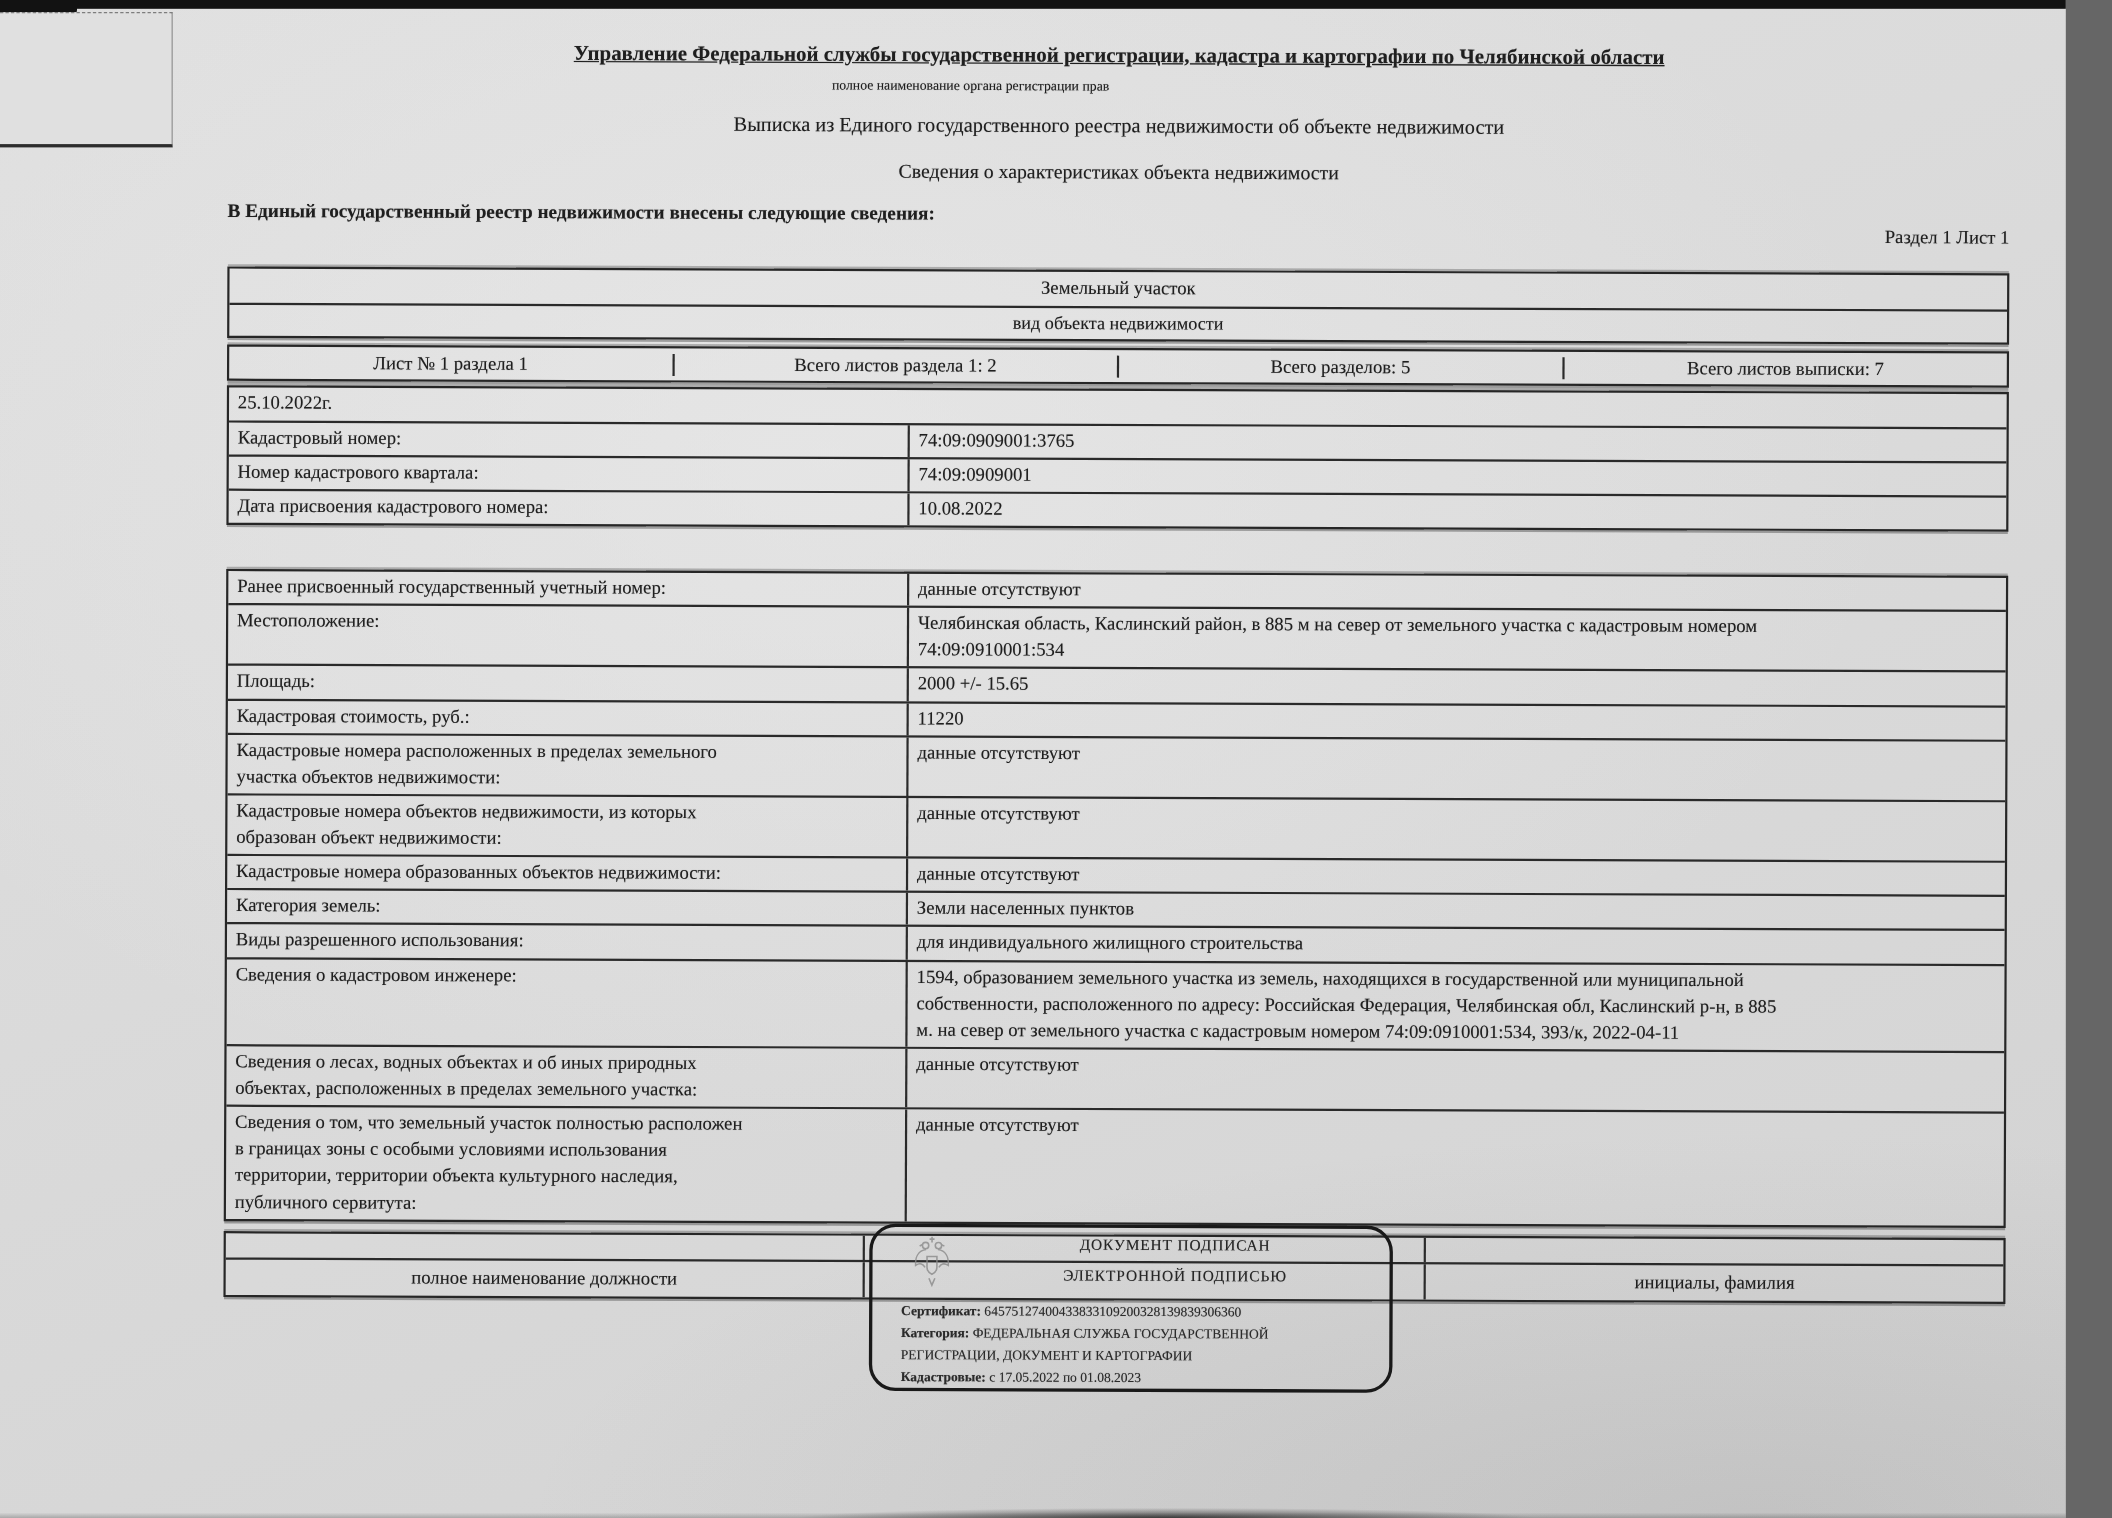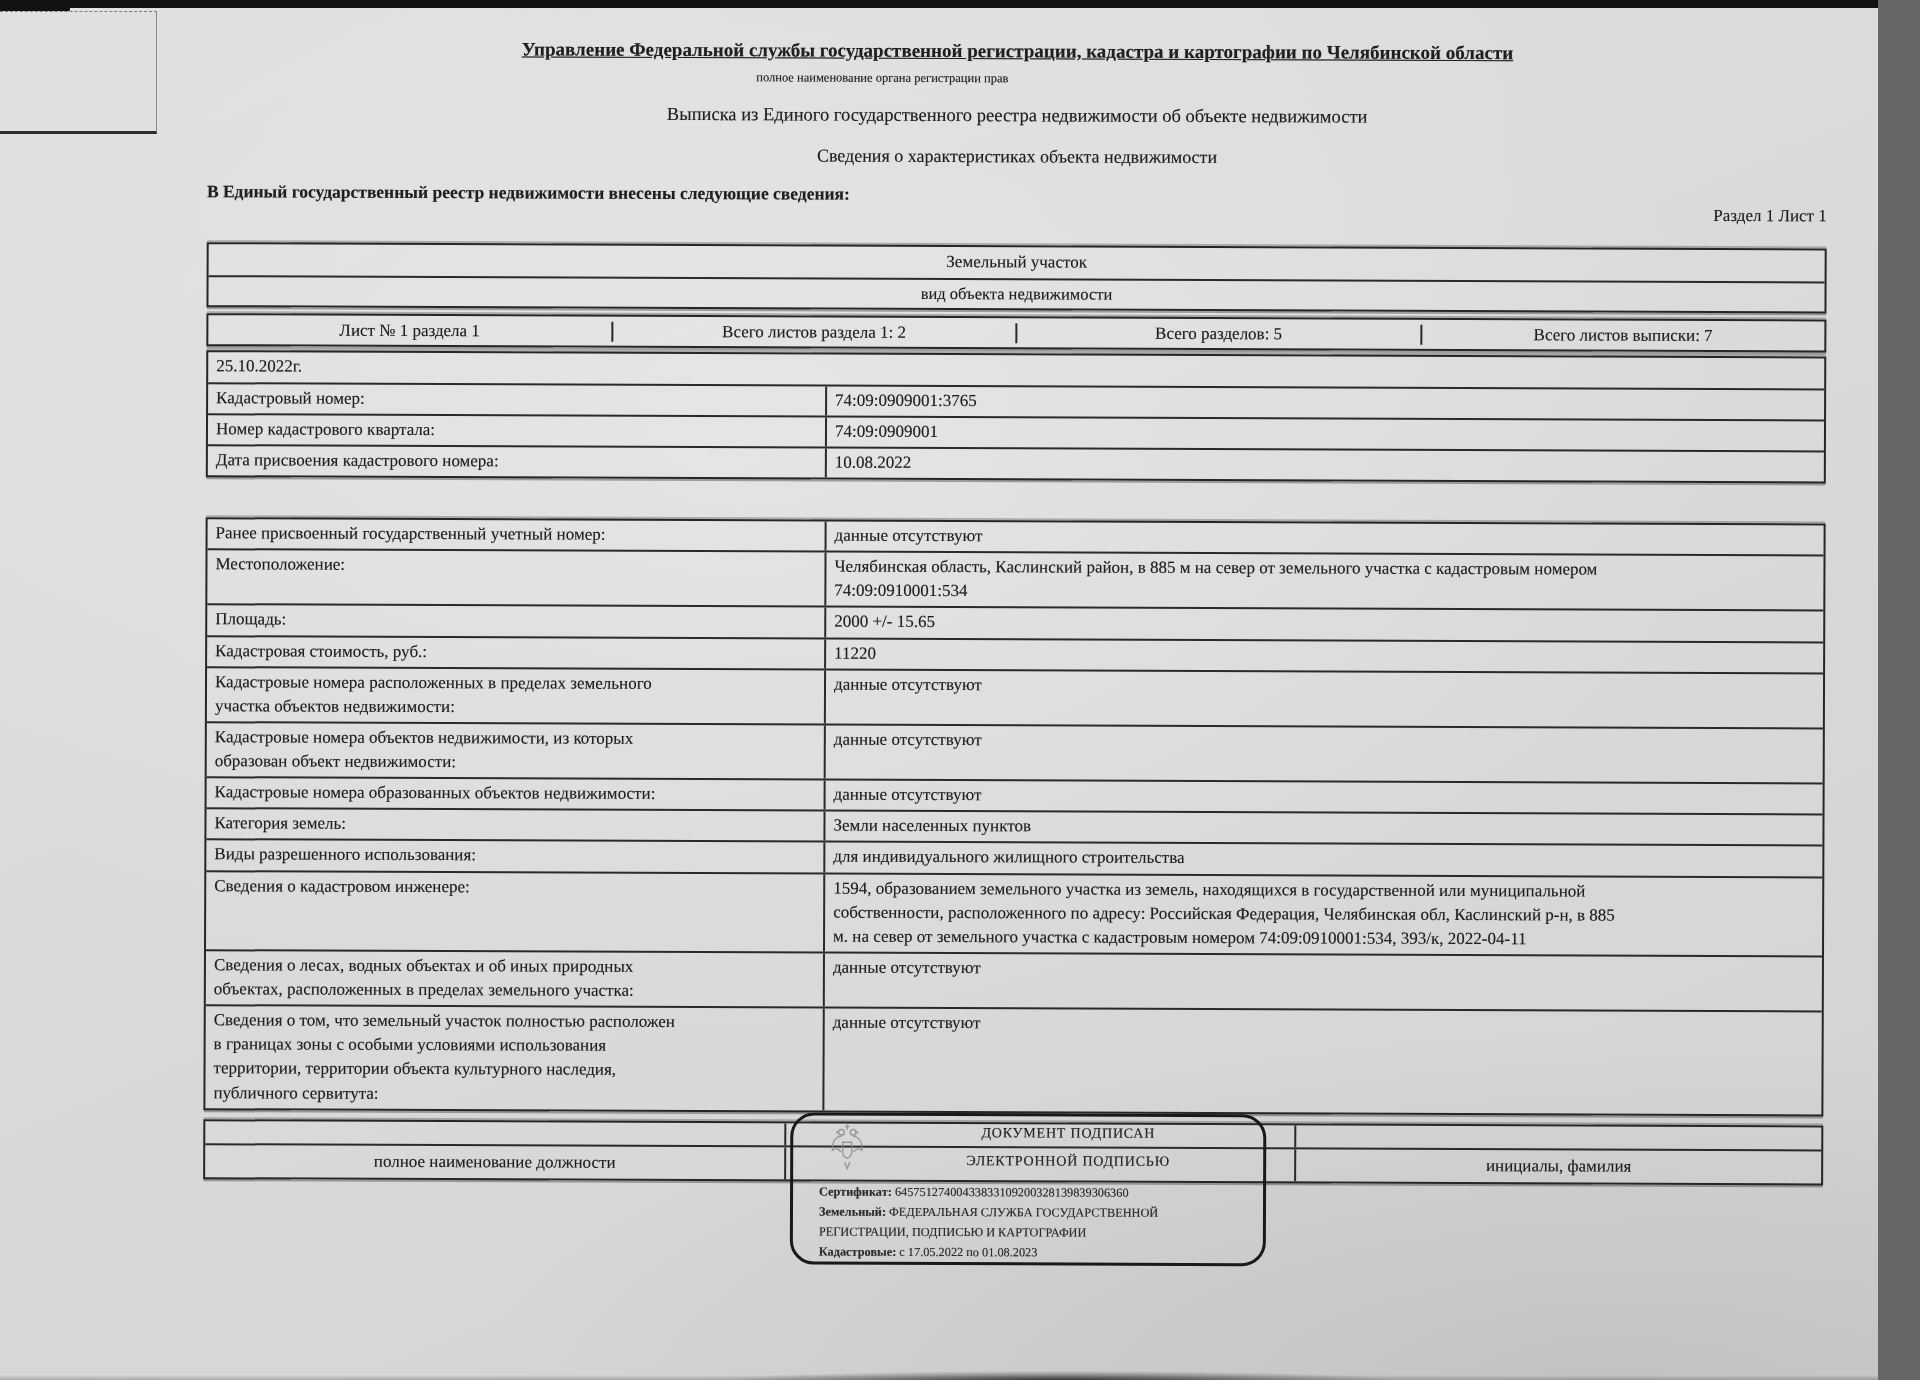--- a/index.html
+++ b/index.html
@@ -200,22 +200,22 @@
         <path d="M10.5 10 l-3 1.5 M29.5 10 l3 1.5"></path>
         <path d="M14 15 C6 16 3 23 3.5 31 C8 28 11 29.5 13 33"></path>
         <path d="M26 15 C34 16 37 23 36.5 31 C32 28 29 29.5 27 33"></path>
         <path d="M15 22 h10 v11 c0 4.5 -5 7 -5 7 c0 0 -5 -2.5 -5 -7 z"></path>
         <path d="M17 44 l3 7 l3 -7"></path>
       </svg>
       <div class="stamp-line l1">ДОКУМЕНТ ПОДПИСАН</div>
       <div class="stamp-line l2">ЭЛЕКТРОННОЙ ПОДПИСЬЮ</div>
       <div class="stamp-cert">
         <div><b>Сертификат:</b> <span>64575127400433833109200328139839306360</span></div>
-        <div><b>Земельный:</b> <span>ФЕДЕРАЛЬНАЯ СЛУЖБА ГОСУДАРСТВЕННОЙ</span></div>
-        <div><span>РЕГИСТРАЦИИ, ПОДПИСЬЮ И КАРТОГРАФИИ</span></div>
+        <div><b>Категория:</b> <span>ФЕДЕРАЛЬНАЯ СЛУЖБА ГОСУДАРСТВЕННОЙ</span></div>
+        <div><span>РЕГИСТРАЦИИ, ДОКУМЕНТ И КАРТОГРАФИИ</span></div>
         <div><b>Кадастровые:</b> <span>с 17.05.2022 по 01.08.2023</span></div>
       </div>
     </div>
   </div>
 
   <div class="edge-top"></div>
   <div class="edge-corner"></div>
   <div class="sticker"></div>
   <div class="shadow-bottom-wide"></div>
   <div class="shadow-bottom"></div>

